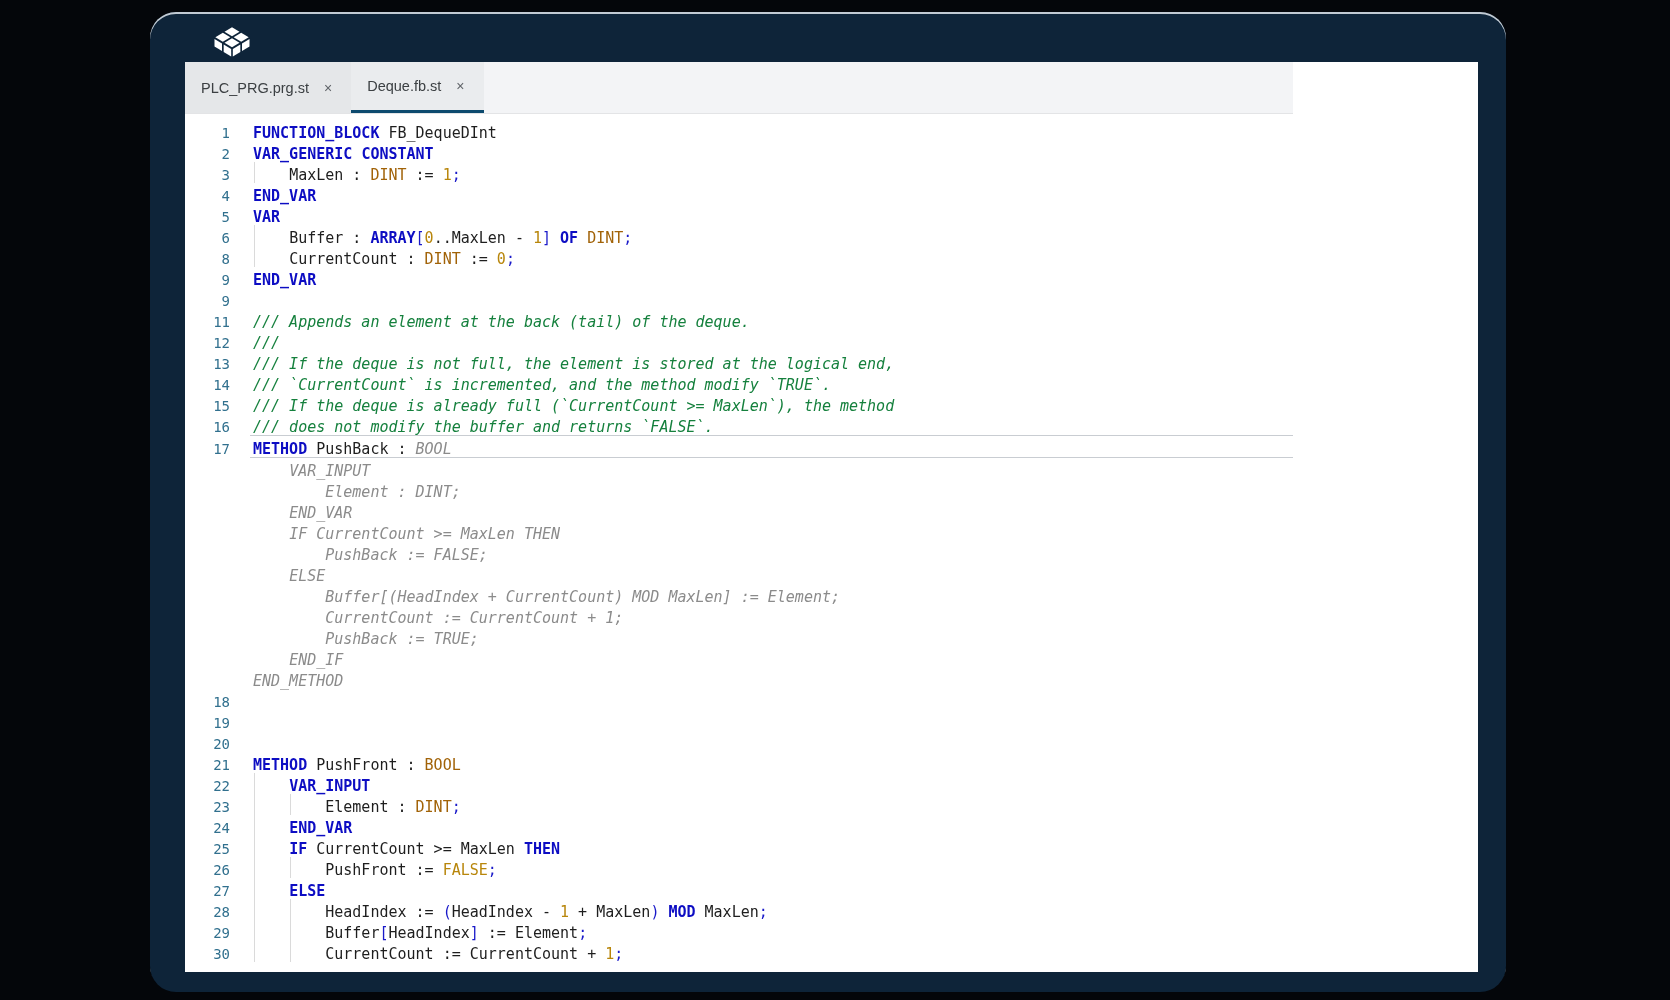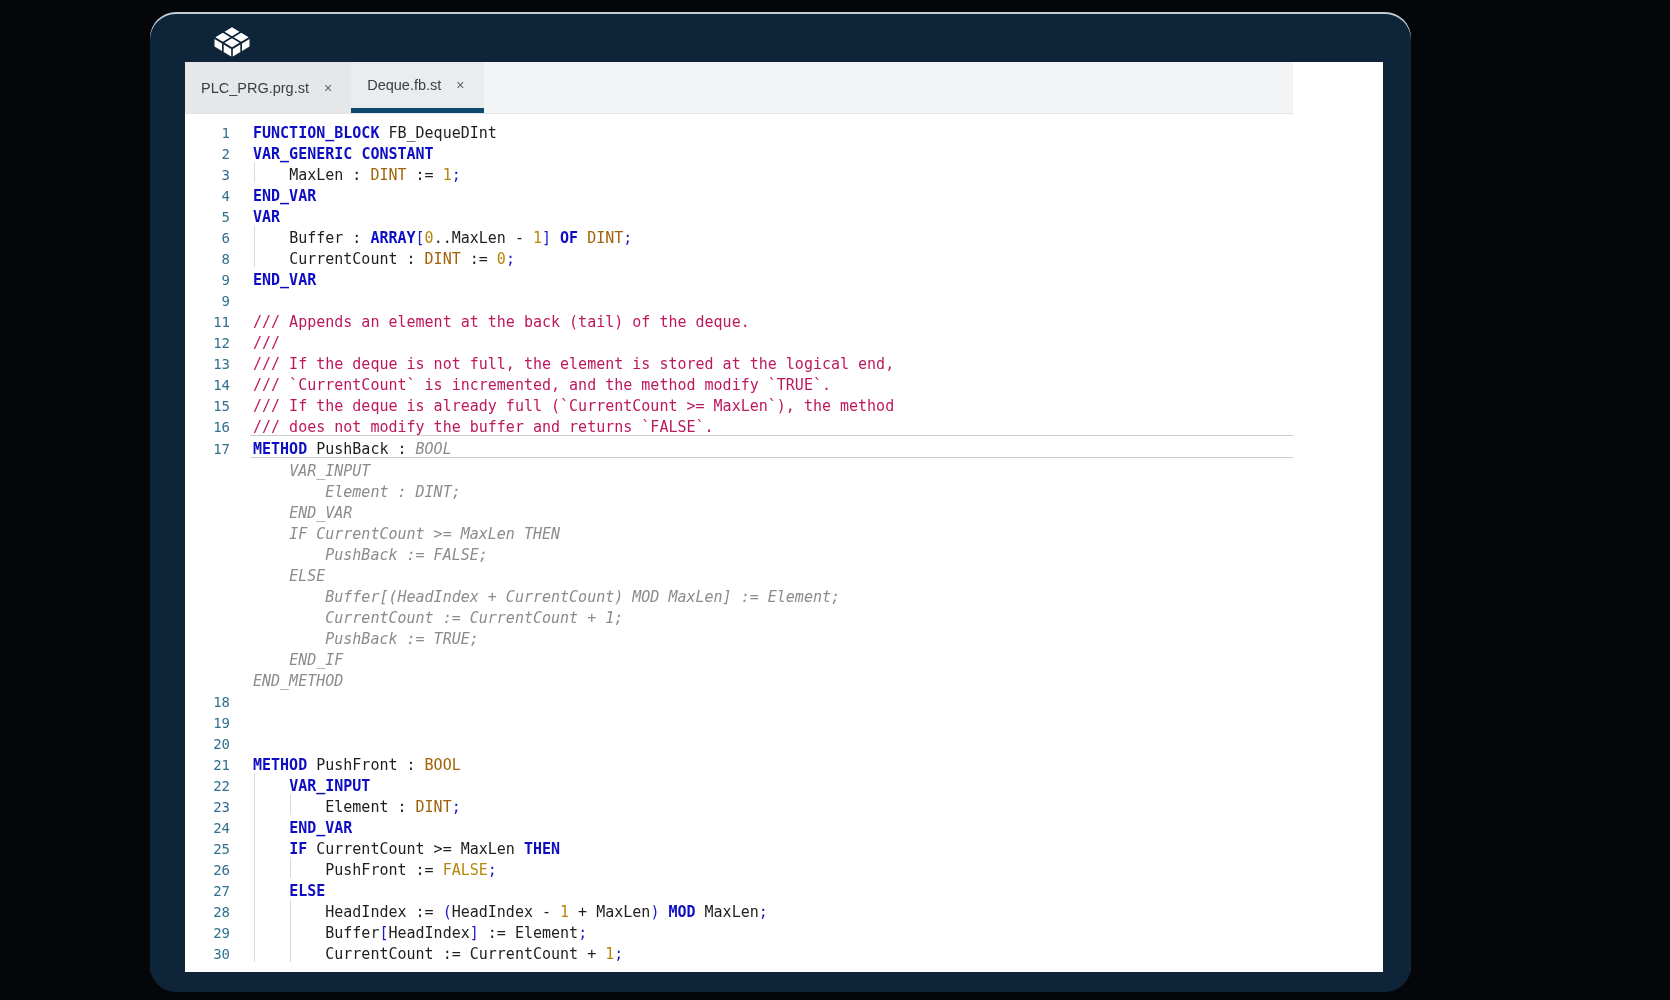--- a/index.html
+++ b/index.html
@@ -1,50 +1,50 @@
 <!DOCTYPE html>
 <html><head>
 <meta charset="utf-8">
 <style>
   html,body{margin:0;padding:0;background:#04060a;}
   .stage{position:relative;width:1670px;height:1000px;background:#04060a;overflow:hidden;
          font-family:"Liberation Sans",sans-serif;}
-  .app-window{position:absolute;left:150px;top:12px;width:1261px;height:980px;
+  .app-window{position:absolute;left:150px;top:12px;width:1356px;height:980px;
               background:#0e2439;border-radius:26px;overflow:hidden;
               box-shadow:inset 0 2px 0 rgba(225,232,238,0.85);}
   .window-header{position:absolute;left:0;top:0;width:100%;height:50px;}
   .logo{position:absolute;left:62px;top:13px;width:40px;height:36px;}
   .content{position:absolute;left:35px;top:50px;right:28px;bottom:20px;background:#ffffff;overflow:hidden;}
   .pane{position:absolute;left:0;top:0;width:1108px;height:100%;}
   
   .tabbar{position:relative;width:100%;height:51px;background:#f3f4f6;border-bottom:1px solid #e3e4e6;
           display:flex;align-items:stretch;}
   .tab{display:flex;align-items:center;gap:12px;padding:0 16px;cursor:pointer;
        font-size:14.5px;color:#3c4043;}
   .tab-1{background:#e5e7e9;}
-  .tab-2{background:#eaecee;border-bottom:5px solid #0c4a6e;padding-bottom:0;}
+  .tab-2{background:#eaecee;border-bottom:3px solid #0c4a6e;padding-bottom:0;}
   .tab .close{font-size:14px;color:#5f6368;line-height:1;padding:2px 3px;}
   
   .editor{position:relative;width:100%;height:calc(100% - 52px);overflow:hidden;
           font-family:"DejaVu Sans Mono",monospace;font-size:15px;line-height:26px;
           padding-top:6px;box-sizing:border-box;}
   .row{position:relative;height:21px;white-space:pre;}
   .ln{display:inline-block;width:45px;text-align:right;color:#31708e;font-size:14px;
       vertical-align:top;}
   .codecell{display:inline-block;padding-left:23px;vertical-align:top;}
   .guide{position:absolute;top:0;bottom:0;width:1px;background:#dadada;}
   .rule{height:1px;margin-left:65px;background:#c9cdd2;}
   
   .tk-k{color:#0d0dc3;font-weight:bold;}
   .tk-t{color:#a16207;}
   .tk-p{color:#1a1ac9;}
   .tk-n{color:#b8860b;}
   .tk-i{color:#1e1e1e;}
   .tk-o{color:#1e1e1e;}
-  .tk-c{color:#be185d;}
+  .tk-c{color:#15803d;font-style:italic;}
   .tk-g{color:#8b8b8b;font-style:italic;}
 </style>
 </head>
 <body>
 
 <div class="stage">
   <div class="app-window">
 
     <div class="window-header">
       <svg class="logo" viewBox="0 0 48 42">

